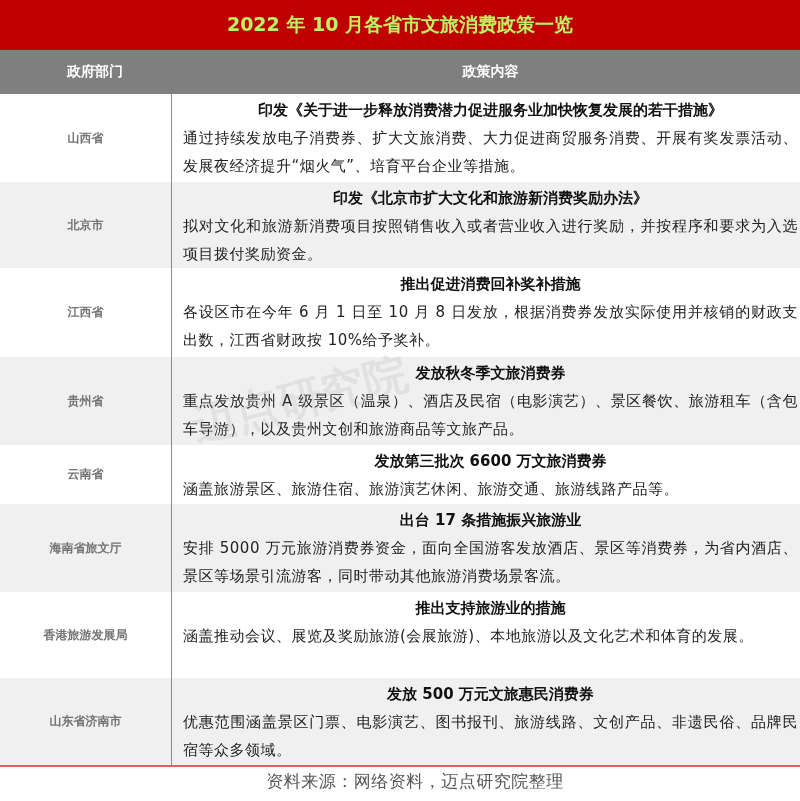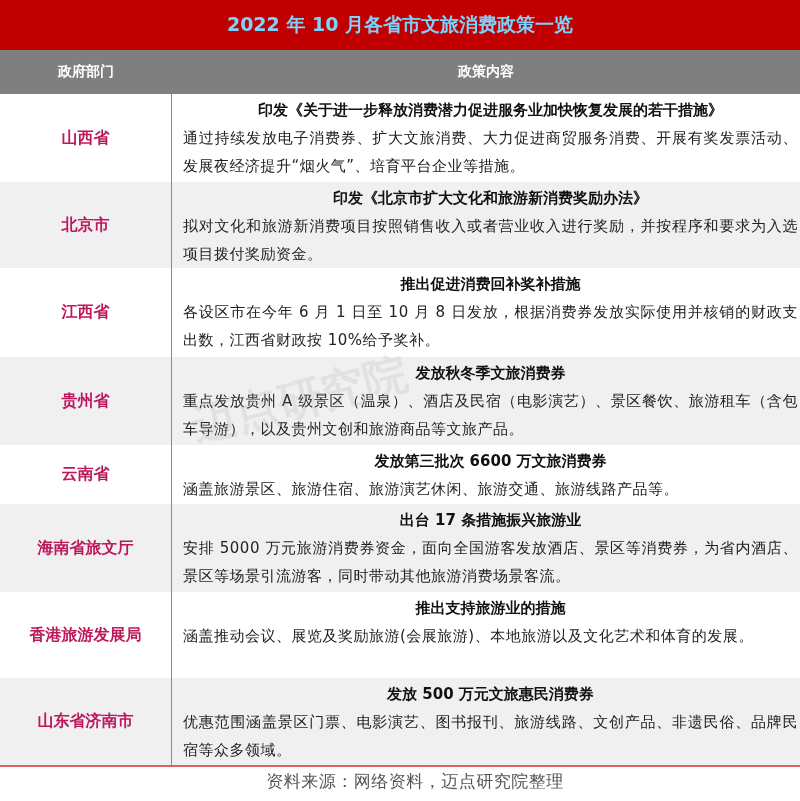--- a/index.html
+++ b/index.html
@@ -1,24 +1,24 @@
 <!DOCTYPE html>
 <html><head>
   <meta charset="utf-8">
   <style>
     html, body { margin: 0; padding: 0; background: #ffffff; }
     body { width: 800px; height: 801px; overflow: hidden; font-family: "DejaVu Sans", "Liberation Sans", sans-serif; position: relative; }
-    .title-bar { position: absolute; left: 0; top: 0; width: 800px; height: 50px; background: #C00000; color: #7dd3fc; font-weight: bold; font-size: 19px; display: flex; align-items: center; justify-content: center; }
+    .title-bar { position: absolute; left: 0; top: 0; width: 800px; height: 50px; background: #C00000; color: #bef264; font-weight: bold; font-size: 19px; display: flex; align-items: center; justify-content: center; }
     .header-row { position: absolute; left: 0; top: 50px; width: 800px; height: 44px; background: #7F7F7F; color: #fff; font-weight: bold; font-size: 14px; display: flex; align-items: center; }
-    .header-row .col-dept { width: 172px; text-align: center; }
+    .header-row .col-dept { width: 172px; text-align: center; padding-left: 9px; }
     .header-row .col-policy { flex: 1; text-align: center; }
     .rows { position: absolute; left: 0; top: 94px; width: 800px; }
     .row { display: flex; width: 800px; box-sizing: border-box; }
     .row.alt { background: #F0F0F0; }
-    .row .dept { width: 172px; flex: 0 0 172px; display: flex; align-items: center; justify-content: center; font-weight: bold; font-size: 16px; color: #be185d; border-right: 1.5px solid #8a8a8a; box-sizing: border-box; }
+    .row .dept { width: 172px; flex: 0 0 172px; display: flex; align-items: center; justify-content: center; font-weight: bold; font-size: 12px; color: #737373; border-right: 1.5px solid #8a8a8a; box-sizing: border-box; }
     .row .policy { flex: 1; padding: 2px 2px 0 11px; box-sizing: border-box; font-size: 15px; color: #222; line-height: 28px; }
     .row .policy .headline { text-align: center; font-weight: bold; color: #111; font-size: 15px; line-height: 28px; }
     .row .policy .body { text-align: justify; letter-spacing: 0.5px; }
     .bottom-rule { position: absolute; left: 0; top: 765px; width: 800px; height: 2px; background: #E06060; }
     .source { position: absolute; left: 0; top: 770px; width: 800px; text-align: center; font-size: 17px; color: #555; letter-spacing: 0.5px; margin-left: 15px; }
     .watermark { position: absolute; left: 190px; top: 370px; font-size: 44px; color: rgba(160,160,160,0.18); transform: rotate(-14deg); font-weight: bold; pointer-events: none; white-space: nowrap; }
   </style>
 </head>
 <body>
 

